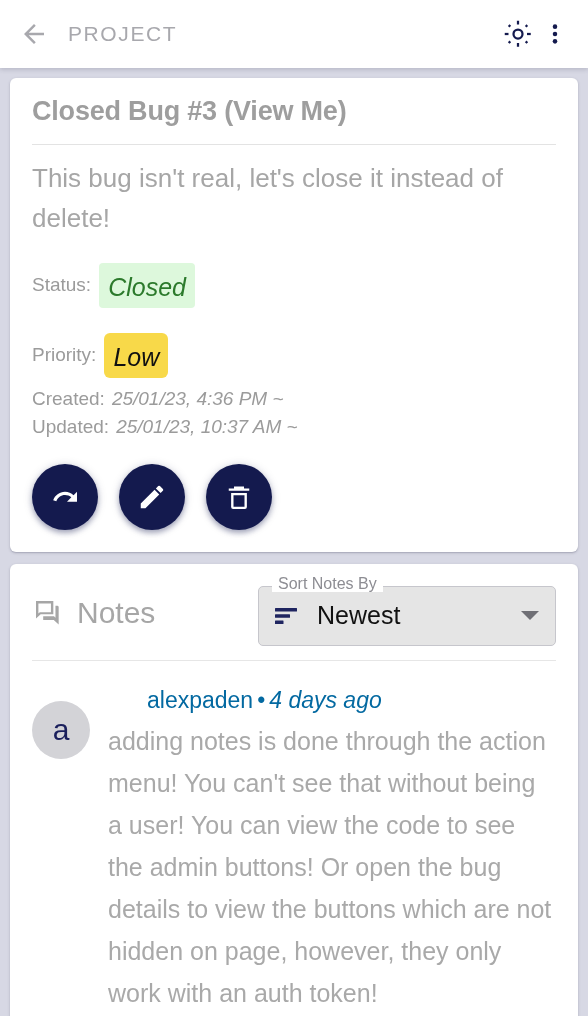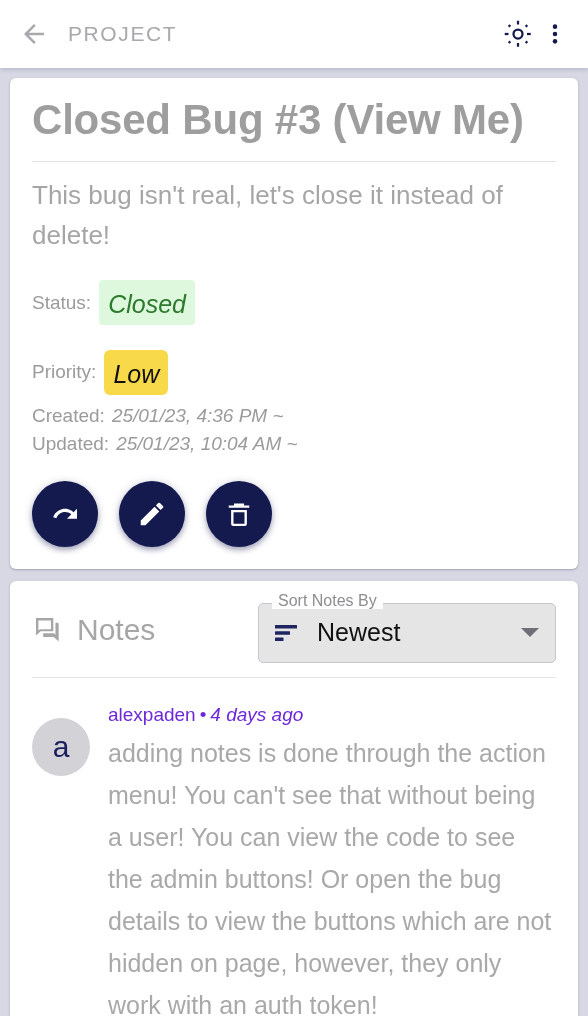--- a/index.html
+++ b/index.html
@@ -56,21 +56,21 @@
     background: #ffffff;
     border-radius: 6px;
     box-shadow: 0 1px 3px rgba(40,40,70,0.22), 0 1px 1px rgba(40,40,70,0.10);
     margin-bottom: 12px;
     overflow: hidden;
   }
 
   
   .bug-card { padding: 18px 22px 22px 22px; }
   .bug-title {
-    font-size: 42px;
+    font-size: 27px;
     font-weight: bold;
     color: #9e9e9e;
     line-height: 1.15;
     letter-spacing: -0.2px;
   }
   .hr {
     height: 1px;
     background: #e3e3e3;
     border: 0;
     margin: 17px 0 14px 0;
@@ -202,23 +202,24 @@
     border-radius: 50%;
     background: #d3d3d7;
     color: #1a1f5c;
     display: flex; align-items: center; justify-content: center;
     font-size: 30px;
     flex: 0 0 auto;
     margin-top: 14px;
   }
   .note-body { flex: 1 1 auto; min-width: 0; }
   .note-head {
-    font-size: 19px;
-    color: #6d28d9;
+    font-size: 23px;
+    color: #0369a1;
     margin-bottom: 6px;
+    margin-left: 39px;
   }
   .note-head .author { font-style: normal; }
   .note-head .sep { margin: 0 4px; }
   .note-head .ago { font-style: italic; }
   .note-text {
     font-size: 25px;
     line-height: 1.68;
     color: #a9a9a9;
   }
   .note-sep {
@@ -279,21 +280,21 @@
       <span class="meta-label">Priority:</span>
       <span class="badge priority">Low</span>
     </div>
 
     <div class="time-row">
       <span class="lbl">Created:</span>
       <span class="val">25/01/23, 4:36 PM ~</span>
     </div>
     <div class="time-row" style="margin-top:6px;">
       <span class="lbl">Updated:</span>
-      <span class="val">25/01/23, 10:04 AM ~</span>
+      <span class="val">25/01/23, 10:37 AM ~</span>
     </div>
 
     <div class="actions">
       <button class="fab">
         <svg width="32" height="32" viewBox="0 0 24 24">
           <path d="M18.4 10.6C16.75 9.0 14.5 8.0 12 8.0c-4.1 0-7.6 2.7-8.85 6.4l2.35.8C6.45 12.4 9 10.5 12 10.5c1.8 0 3.45.65 4.75 1.75L13.5 15.5H21V8l-2.6 2.6z" fill="#ffffff"></path>
         </svg>
       </button>
       <button class="fab">
         <svg width="30" height="30" viewBox="0 0 24 24">

